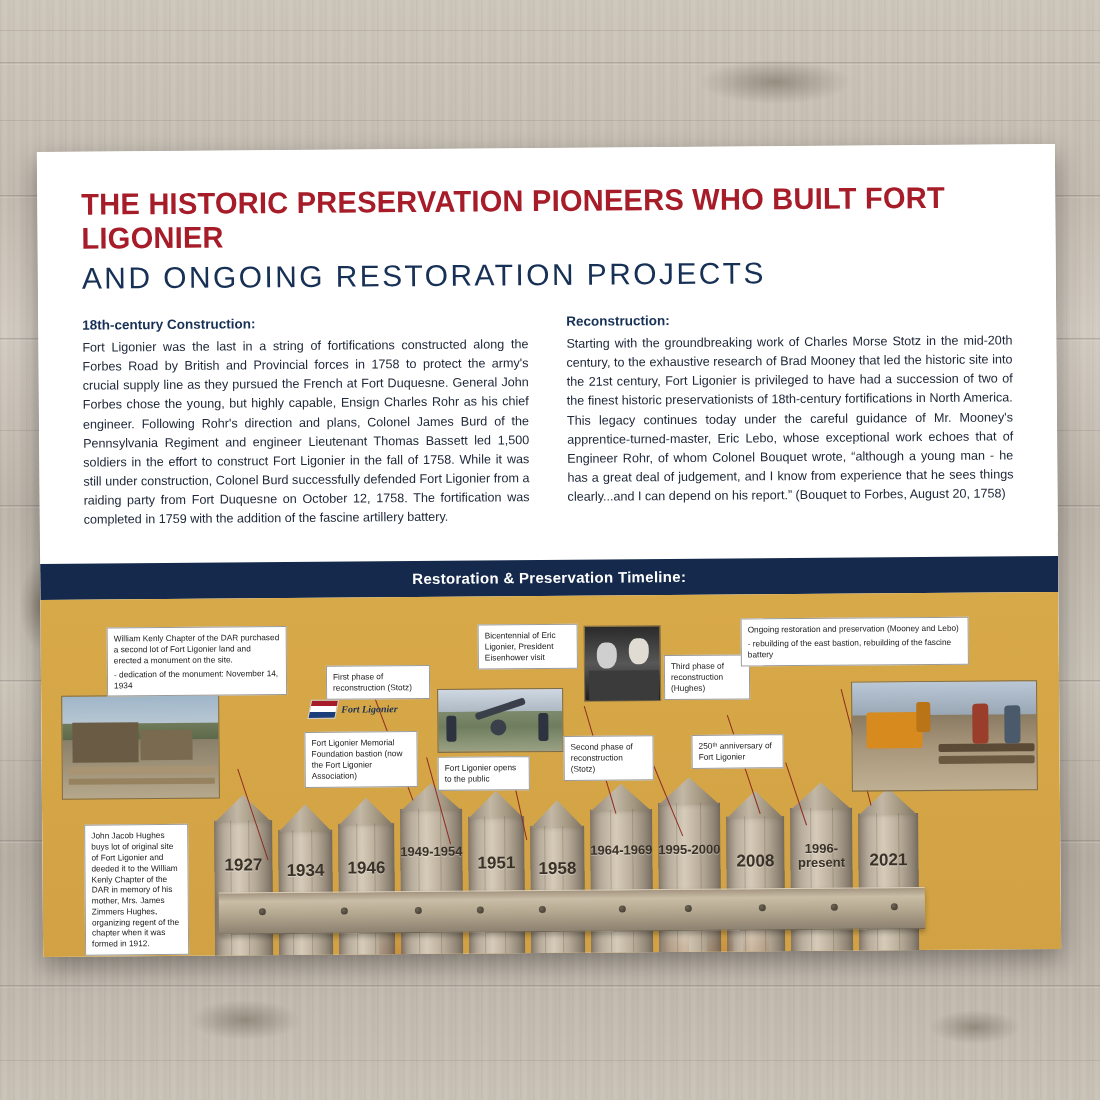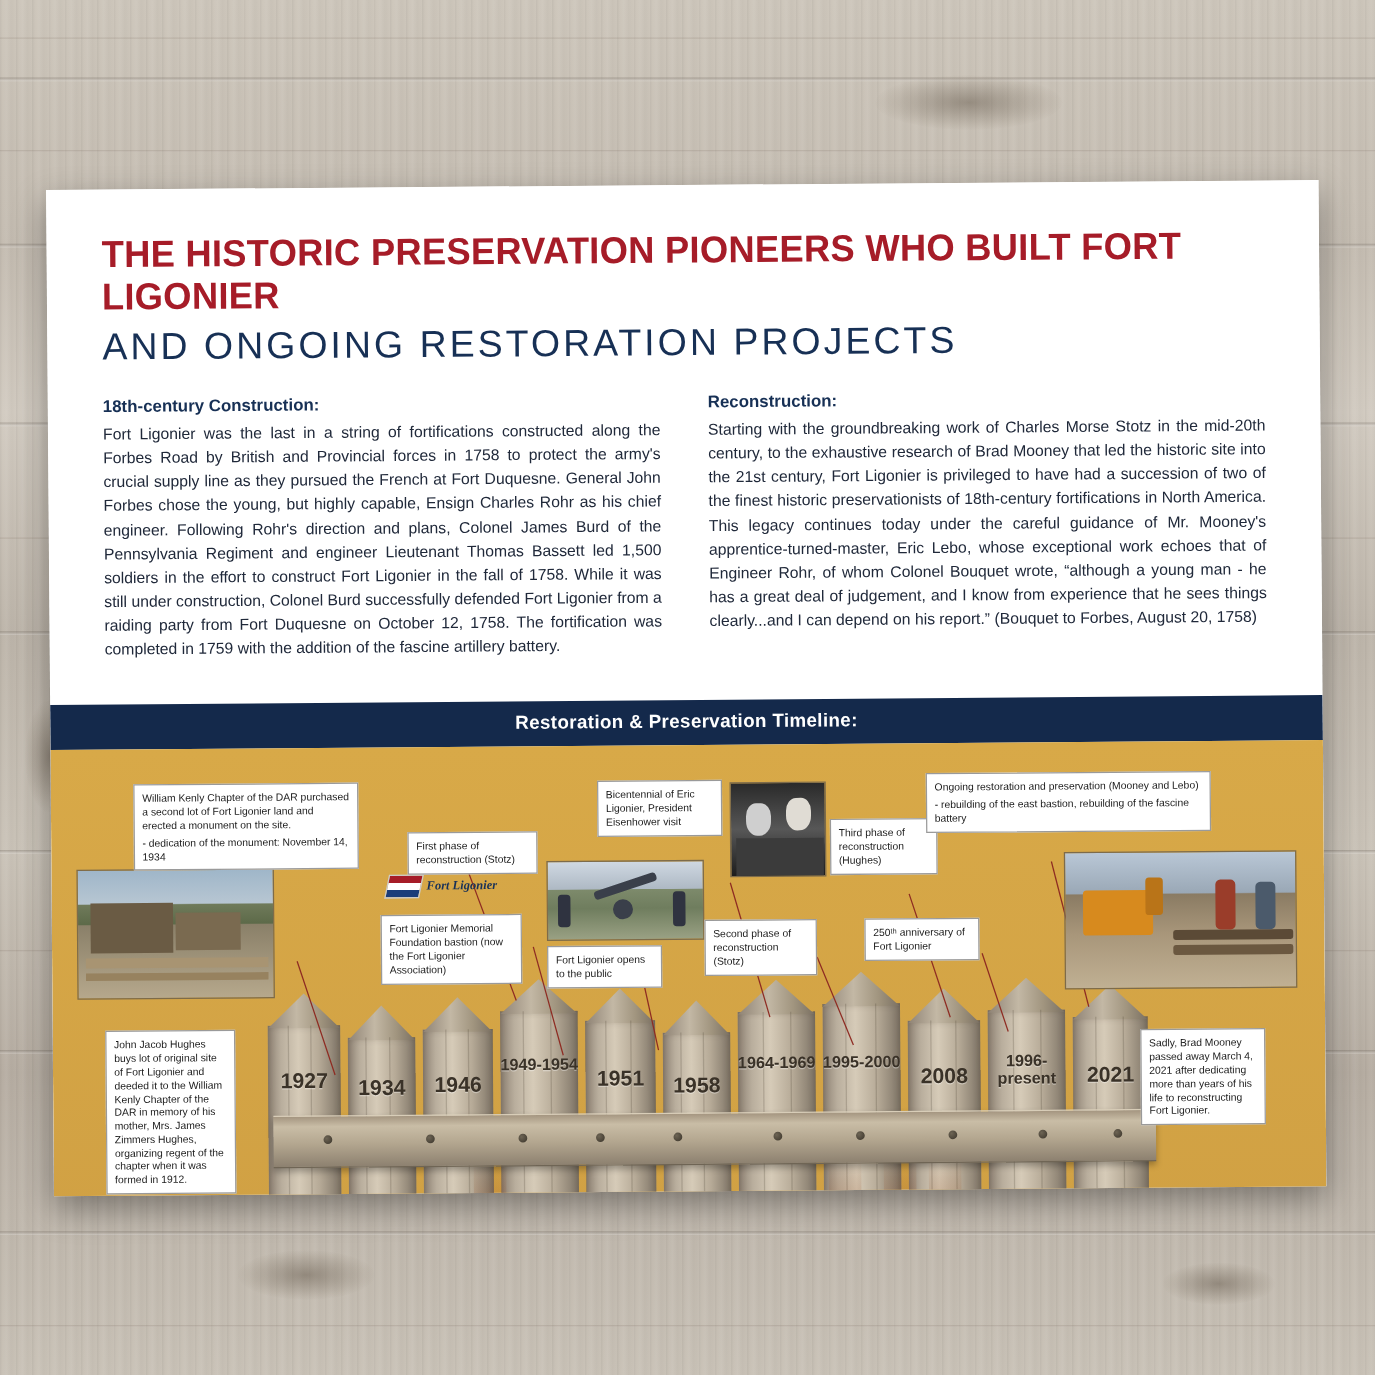--- a/index.html
+++ b/index.html
@@ -335,23 +335,20 @@
 
     <div class="box" style="left:700px;top:24px;width:228px;">
       <span>Ongoing restoration and preservation (Mooney and Lebo)</span>
       <span class="sub">- rebuilding of the east bastion, rebuilding of the fascine battery</span>
     </div>
 
     <div class="box" style="left:42px;top:225px;width:104px;z-index:8;">
       <span>John Jacob Hughes buys lot of original site of Fort Ligonier and deeded it to the William Kenly Chapter of the DAR in memory of his mother, Mrs. James Zimmers Hughes, organizing regent of the chapter when it was formed in 1912.</span>
     </div>
 
-    <div class="box" style="left:870px;top:230px;width:100px;z-index:8;">
-      <span>Sadly, Brad Mooney passed away March 4, 2021 after dedicating more than years of his life to reconstructing Fort Ligonier.</span>
-    </div>
 
     <div class="fence">
       <div class="post" style="left:172px;width:58px;height:196px;">
         <div class="tip"></div>
           <div class="grain" style="left:16px"></div>
           <div class="grain" style="left:34px"></div>
       </div>
       <div class="post" style="left:236px;width:54px;height:186px;">
         <div class="tip"></div>
           <div class="grain" style="left:14px"></div>

